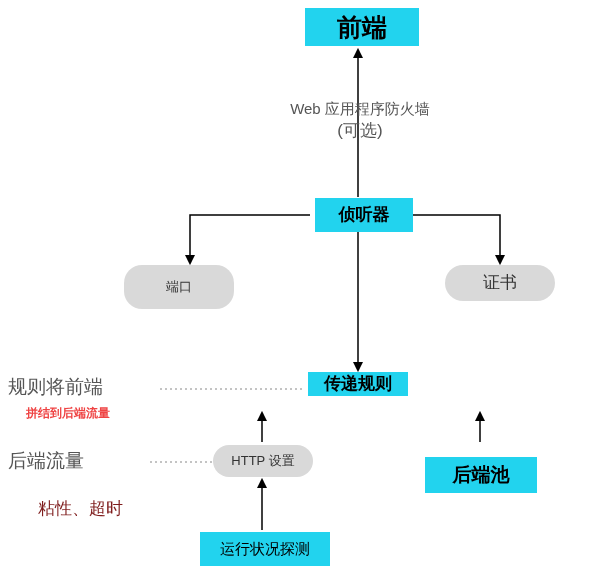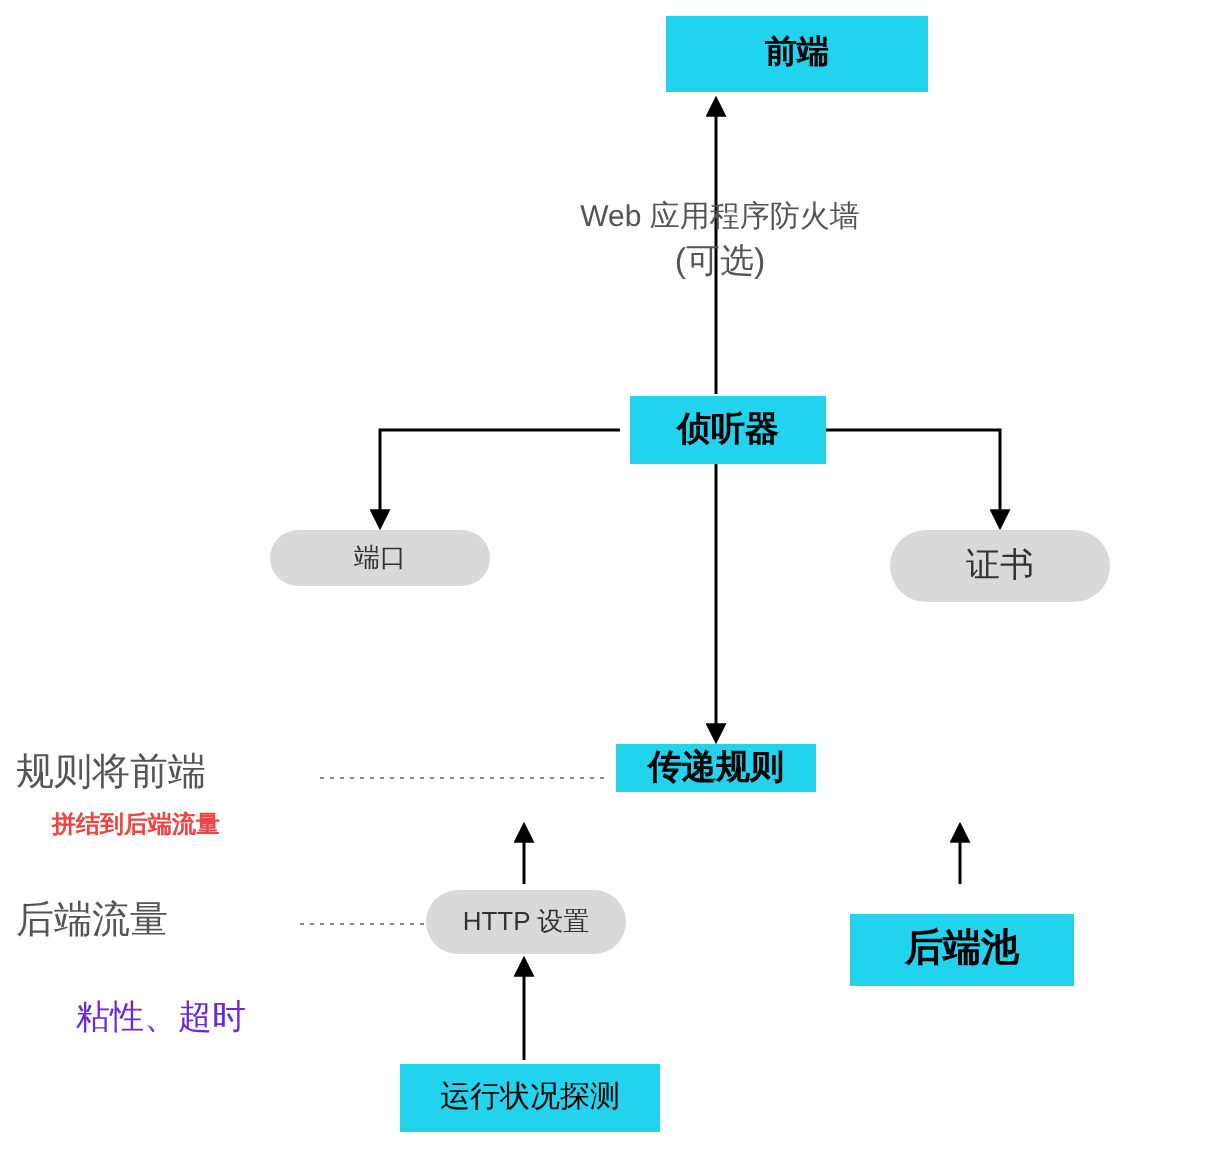--- a/index.html
+++ b/index.html
@@ -41,21 +41,21 @@
     font-size: 19px;
     color:#555;
   }
   .sidenote-small {
     font-size: 12px;
     color:#ef4444;
     font-weight:bold;
   }
   .sub {
     font-size: 17px;
-    color:#6d28d9;
+    color:#7f1d1d;
   }
   svg { position:absolute; top:0; left:0; }
 </style>
 </head>
 <body>
 
 <svg width="604" height="584" viewBox="0 0 604 584">
   <defs>
     <marker id="arrow" viewBox="0 0 10 10" refX="8" refY="5" markerWidth="7" markerHeight="7" orient="auto-start-reverse">
       <path d="M 0 0 L 10 5 L 0 10 z" fill="#000"></path>
@@ -74,25 +74,25 @@
 
   <line x1="480" y1="442" x2="480" y2="413" stroke="#000" stroke-width="1.5" marker-end="url(#arrow)"></line>
 
   <line x1="262" y1="530" x2="262" y2="480" stroke="#000" stroke-width="1.5" marker-end="url(#arrow)"></line>
 
   <line x1="160" y1="389" x2="305" y2="389" stroke="#888" stroke-width="1" stroke-dasharray="2 3"></line>
 
   <line x1="150" y1="462" x2="213" y2="462" stroke="#888" stroke-width="1" stroke-dasharray="2 3"></line>
 </svg>
 
-<div class="box box-cyan" style="left:305px; top:8px; width:131px; height:38px; font-size:16px;margin-left:28px;">前端</div>
+<div class="box box-cyan" style="left:305px; top:8px; width:114px; height:38px; font-size:25px;">前端</div>
 
 <div class="box box-cyan" style="left:315px; top:198px; width:98px; height:34px; font-size:17px;">侦听器</div>
 
-<div class="box box-gray" style="left:135px; top:265px; width:110px; height:28px; font-size:13px;">端口</div>
+<div class="box box-gray" style="left:124px; top:265px; width:110px; height:44px; font-size:13px;">端口</div>
 
 <div class="box box-gray" style="left:445px; top:265px; width:110px; height:36px; font-size:17px;">证书</div>
 
 <div class="box box-cyan" style="left:308px; top:372px; width:100px; height:24px; font-size:17px;">传递规则</div>
 
 <div class="box box-gray" style="left:213px; top:445px; width:100px; height:32px; font-size:13px;">HTTP 设置</div>
 
 <div class="box box-cyan" style="left:425px; top:445px; width:112px; height:36px; font-size:19px;margin-top:12px;">后端池</div>
 
 <div class="box box-cyan" style="left:200px; top:532px; width:130px; height:34px; font-size:15px; font-weight:normal;">运行状况探测</div>

